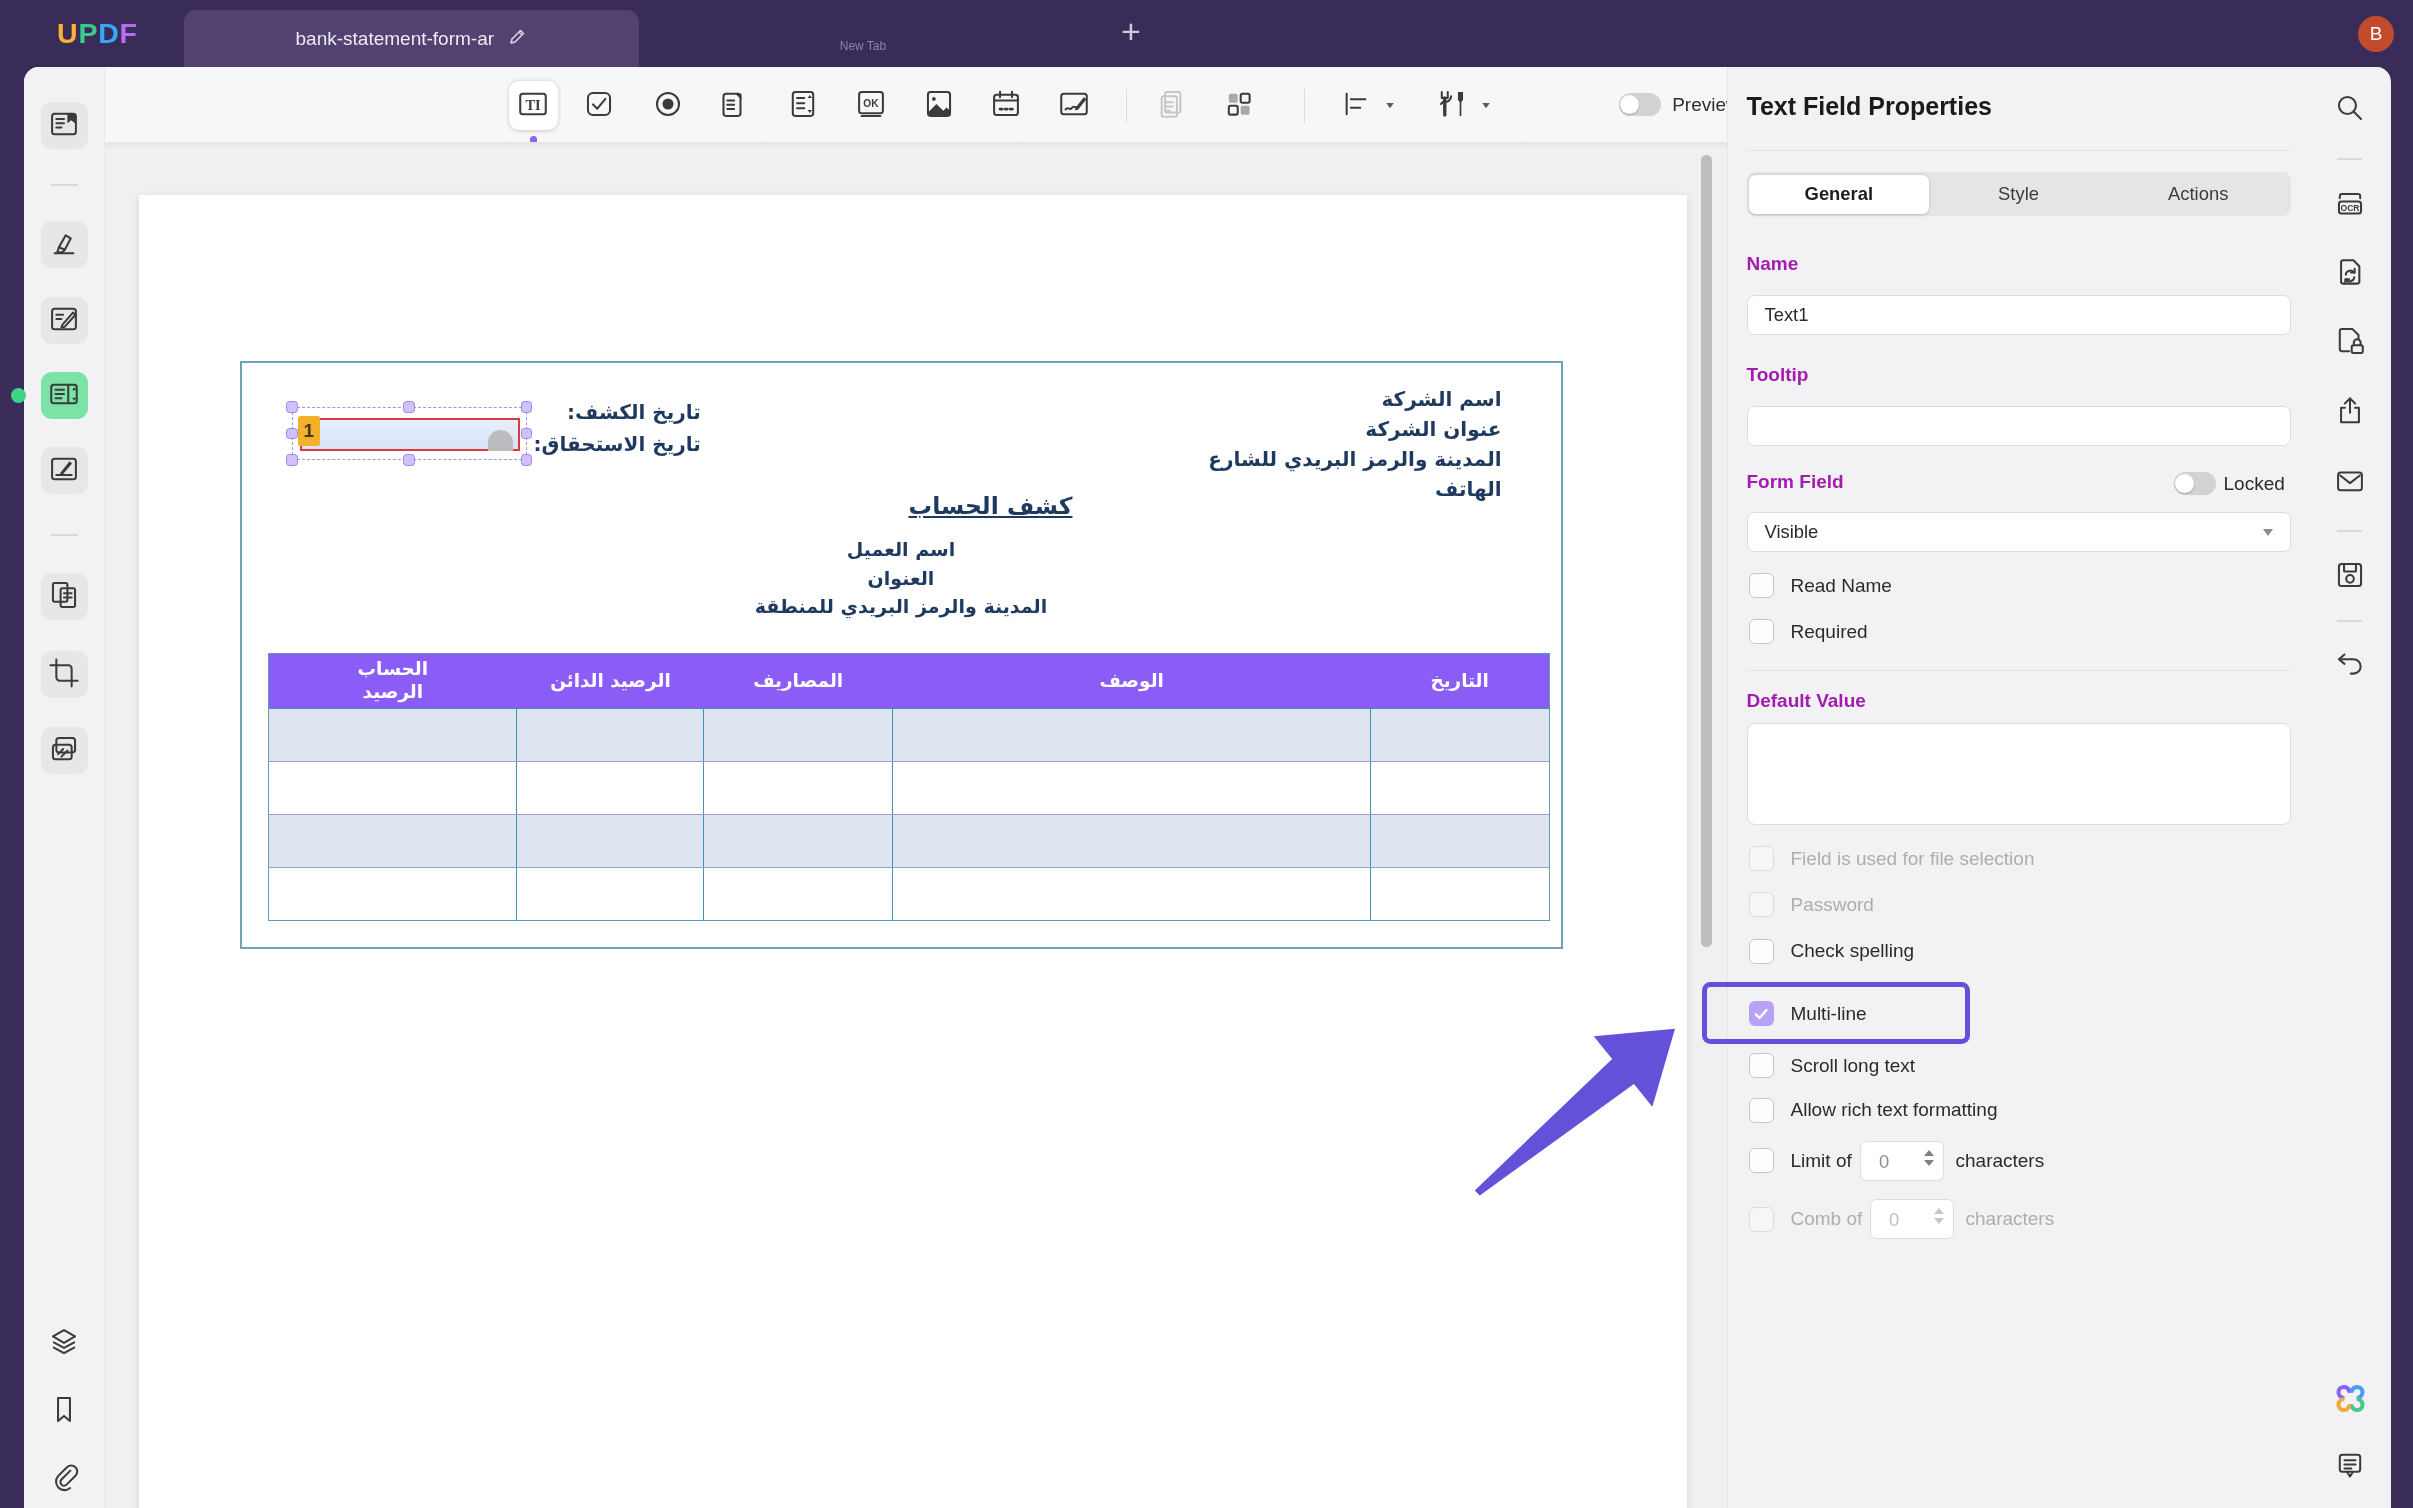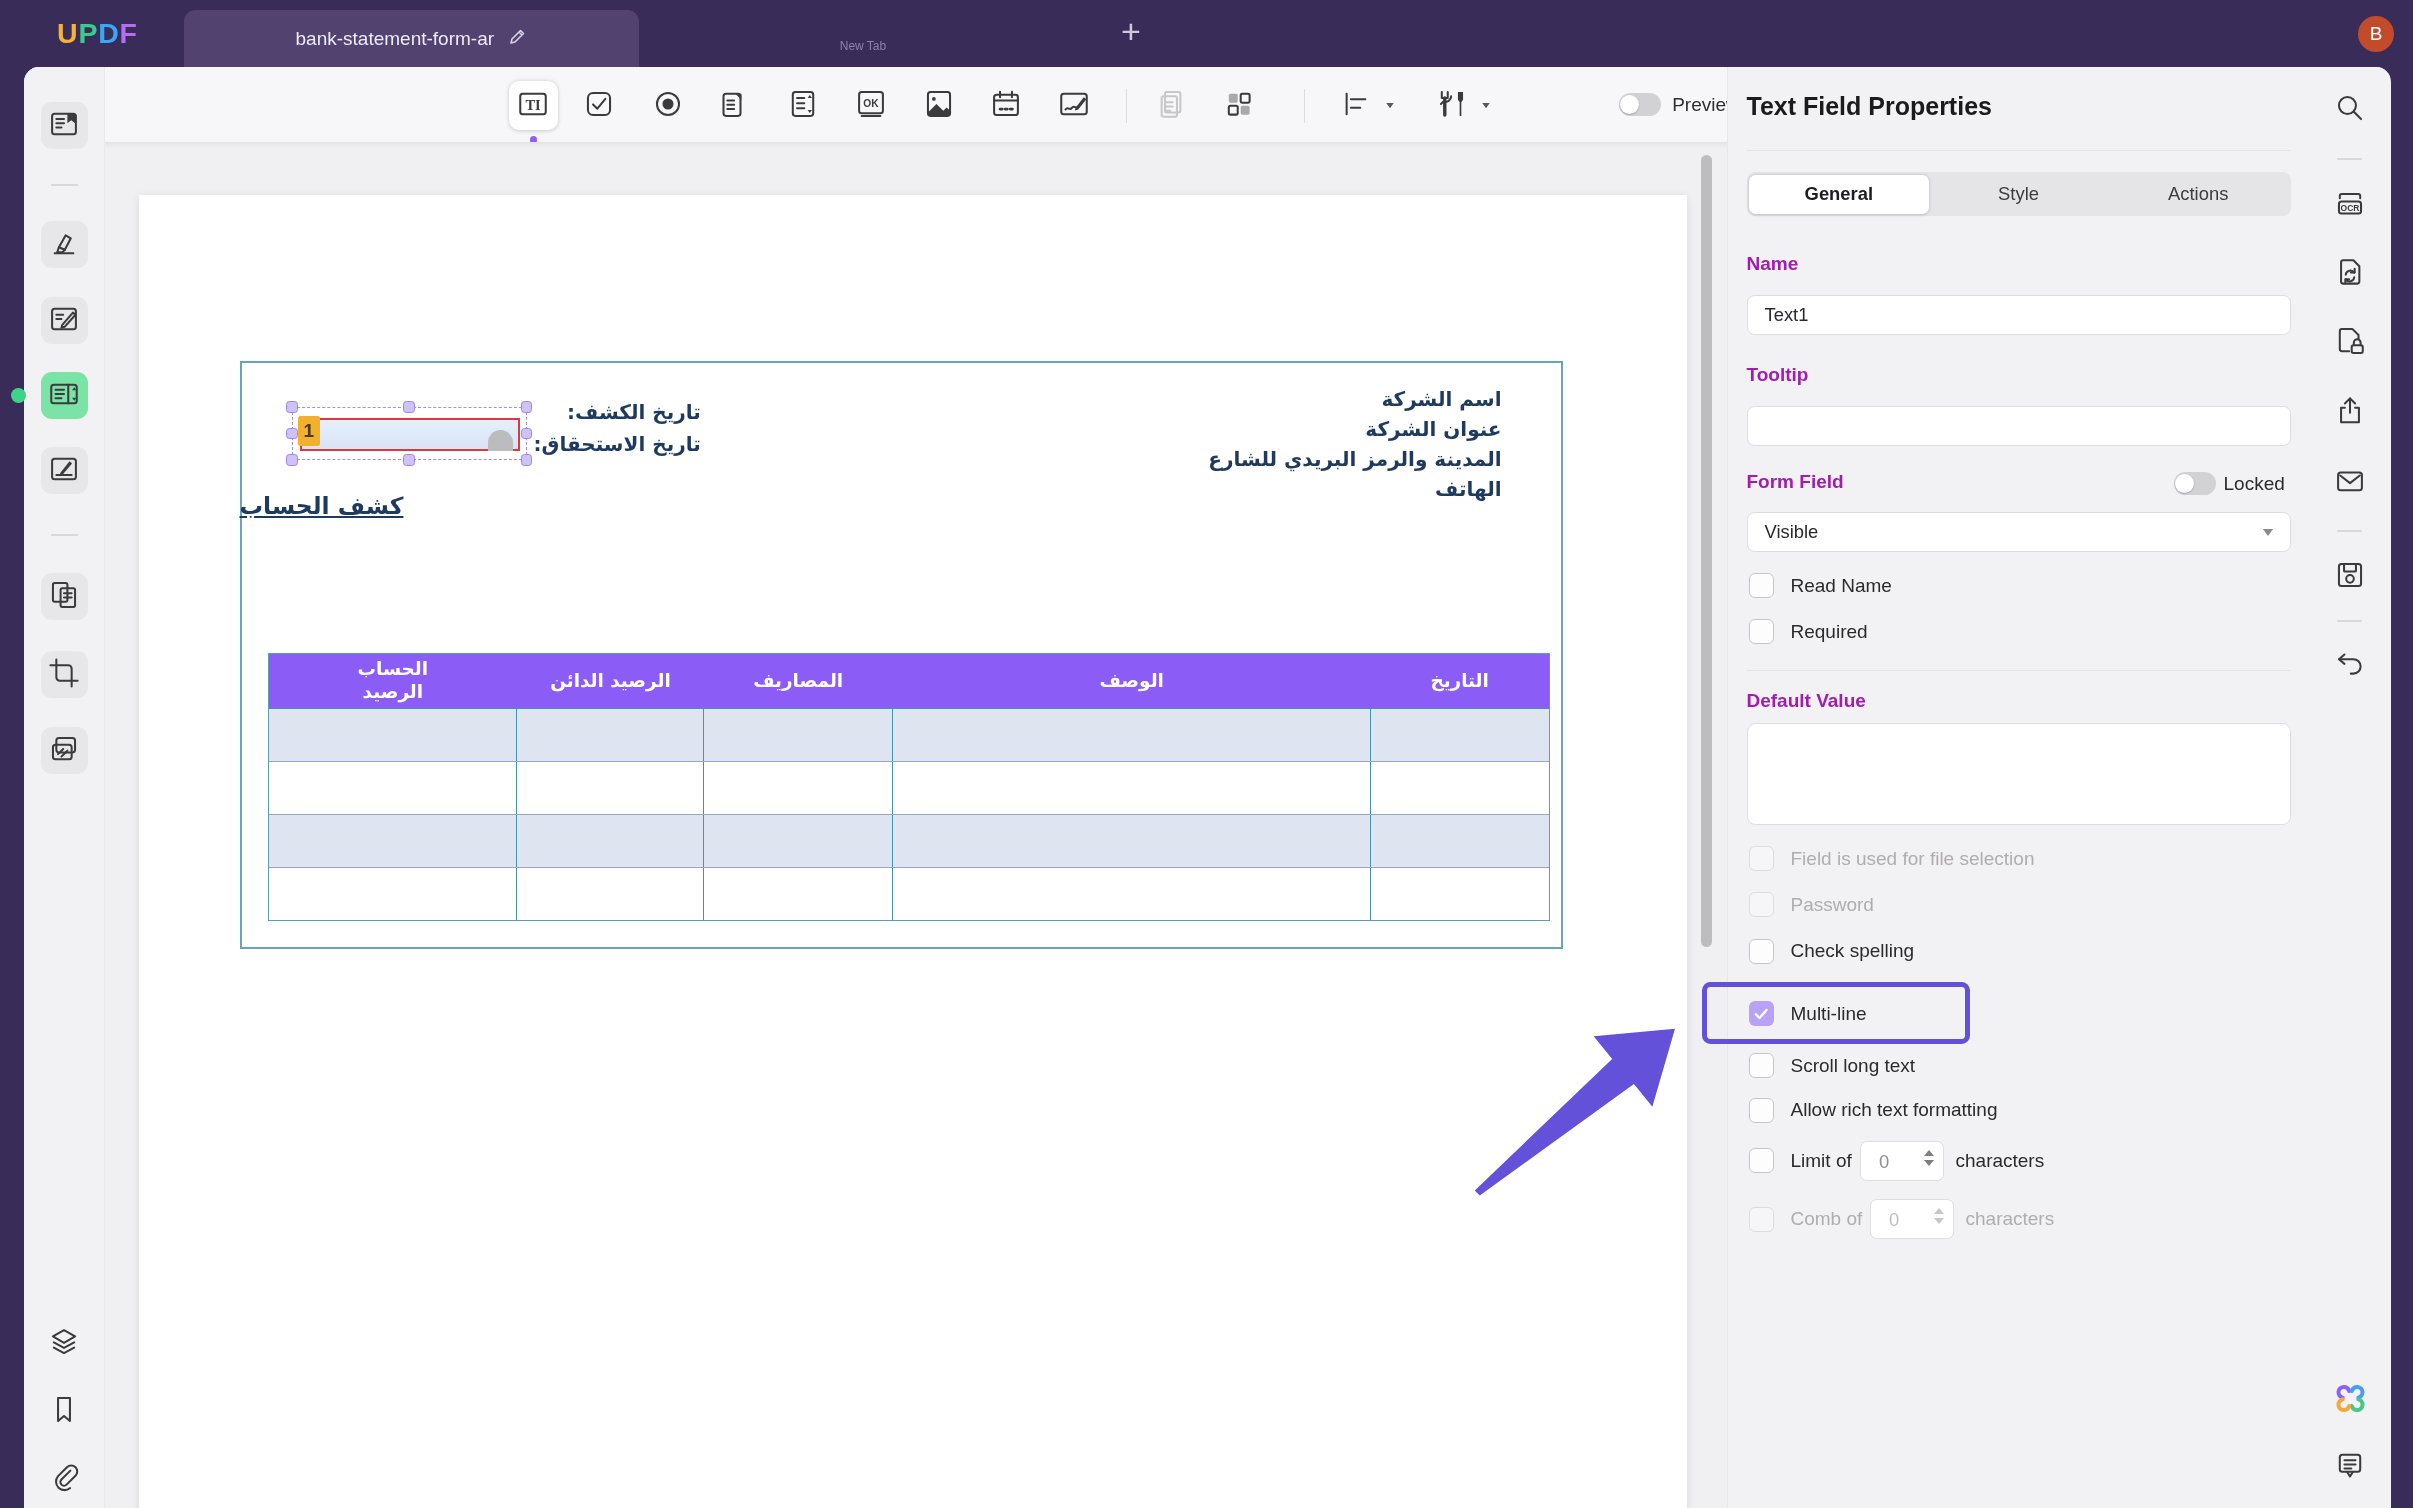--- a/index.html
+++ b/index.html
@@ -48,21 +48,21 @@
   #canvas { position:absolute; left:81px; top:75px; width:1622px; height:1366px; background:#f0eff1; }
   #canvas::before { content:""; position:absolute; left:0; top:0; right:0; height:6.7px; background:linear-gradient(rgba(0,0,0,.05),transparent); }
   #page { position:absolute; left:34px; top:35px; width:1548px; height:1331px; background:#ffffff; box-shadow:0 1.7px 8.4px rgba(0,0,0,.10);margin-top:18px; }
   #canvas-scrollbar { position:absolute; left:1596px; top:12.6px; width:11.7px; height:792px; border-radius:5.9px; background:#bdbcbf; }
 
   
   .doc { color:#1f3a5f; font-family:"DejaVu Sans", sans-serif; font-weight:700; }
   #doc-frame { position:absolute; left:101px; top:166px; width:1323px; height:588px; border:2.5px solid #6ba3bb; }
   #company-block { position:absolute; right:185px; top:189px; text-align:right; font-size:20px; line-height:30px; }
   #date-labels { position:absolute; left:395px; top:201px; font-size:20px; line-height:32px; }
-  #doc-title-wrap { position:absolute; left:101px; top:297px; width:1502px; text-align:left; }
+  #doc-title-wrap { position:absolute; left:101px; top:297px; width:1502px; text-align:center; }
   #doc-title { font-size:23.5px; text-decoration:underline; display:inline-block; }
   #customer-block { position:absolute; left:101px; top:340px; width:1323px; text-align:center; font-size:19px; line-height:28.5px; }
 
   
   #sel-rect { position:absolute; left:153px; top:212px; width:235px; height:53px; border:1.7px dashed #a18ff2; }
   .handle { position:absolute; width:11.7px; height:11.7px; border-radius:3.4px; background:#cfc2f8; border:1.7px solid #9c86ee; }
   #form-field { position:absolute; left:161px; top:223px; width:220px; height:33px; border:2.5px solid #d93a3f;
     background:linear-gradient(#e7effb,#d8e3f6); }
   #field-badge { position:absolute; left:159px; top:221px; width:22.6px; height:30px; background:#f3b02c; border-radius:2.5px;
     color:#4a3a10; font-size:19px; font-weight:bold; display:flex; align-items:center; justify-content:center; z-index:3; }
@@ -343,20 +343,25 @@
           <div class="handle" style="left: calc(50% - 5.9px); top: calc(100% - 5px);"></div>
           <div class="handle" style="left: calc(100% - 5px); top: calc(100% - 5px);"></div>
         </div>
       <div id="form-field"></div>
       <div id="field-badge">1</div>
       <div id="field-blob"></div>
 
       <div id="doc-title-wrap" class="doc">
         <span id="doc-title" dir="rtl">كشف الحساب</span>
       </div>
+      <div id="customer-block" class="doc" dir="rtl">
+          <div>اسم العميل</div>
+          <div>العنوان</div>
+          <div>المدينة والرمز البريدي للمنطقة</div>
+        </div>
 
       <div id="doc-table">
         <div id="doc-thead">
             <div class="hcell" dir="rtl" style="width: 249px;">
               <div>الحساب</div>
               <div>الرصيد</div>
             </div>
             <div class="hcell" dir="rtl" style="width: 187px;">
               <div>الرصيد الدائن</div>
             </div>

